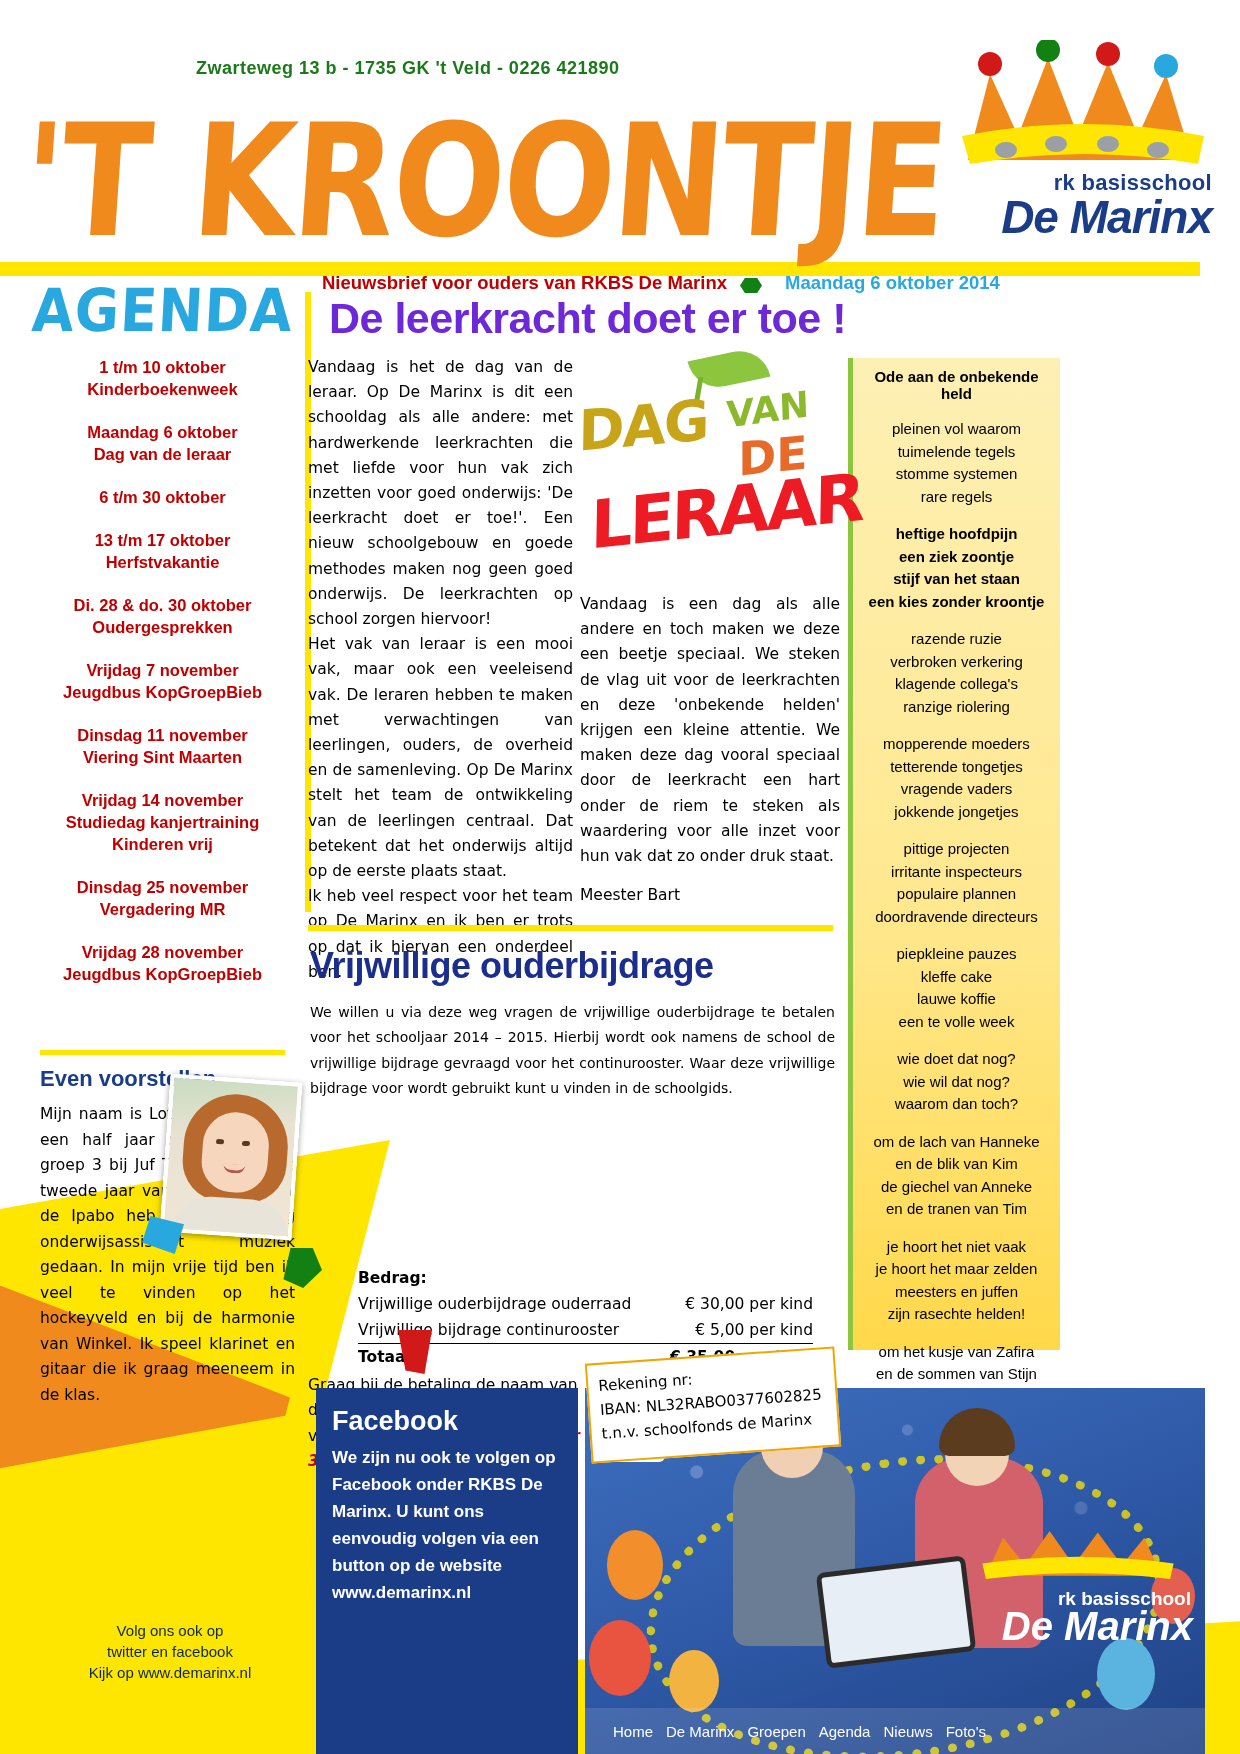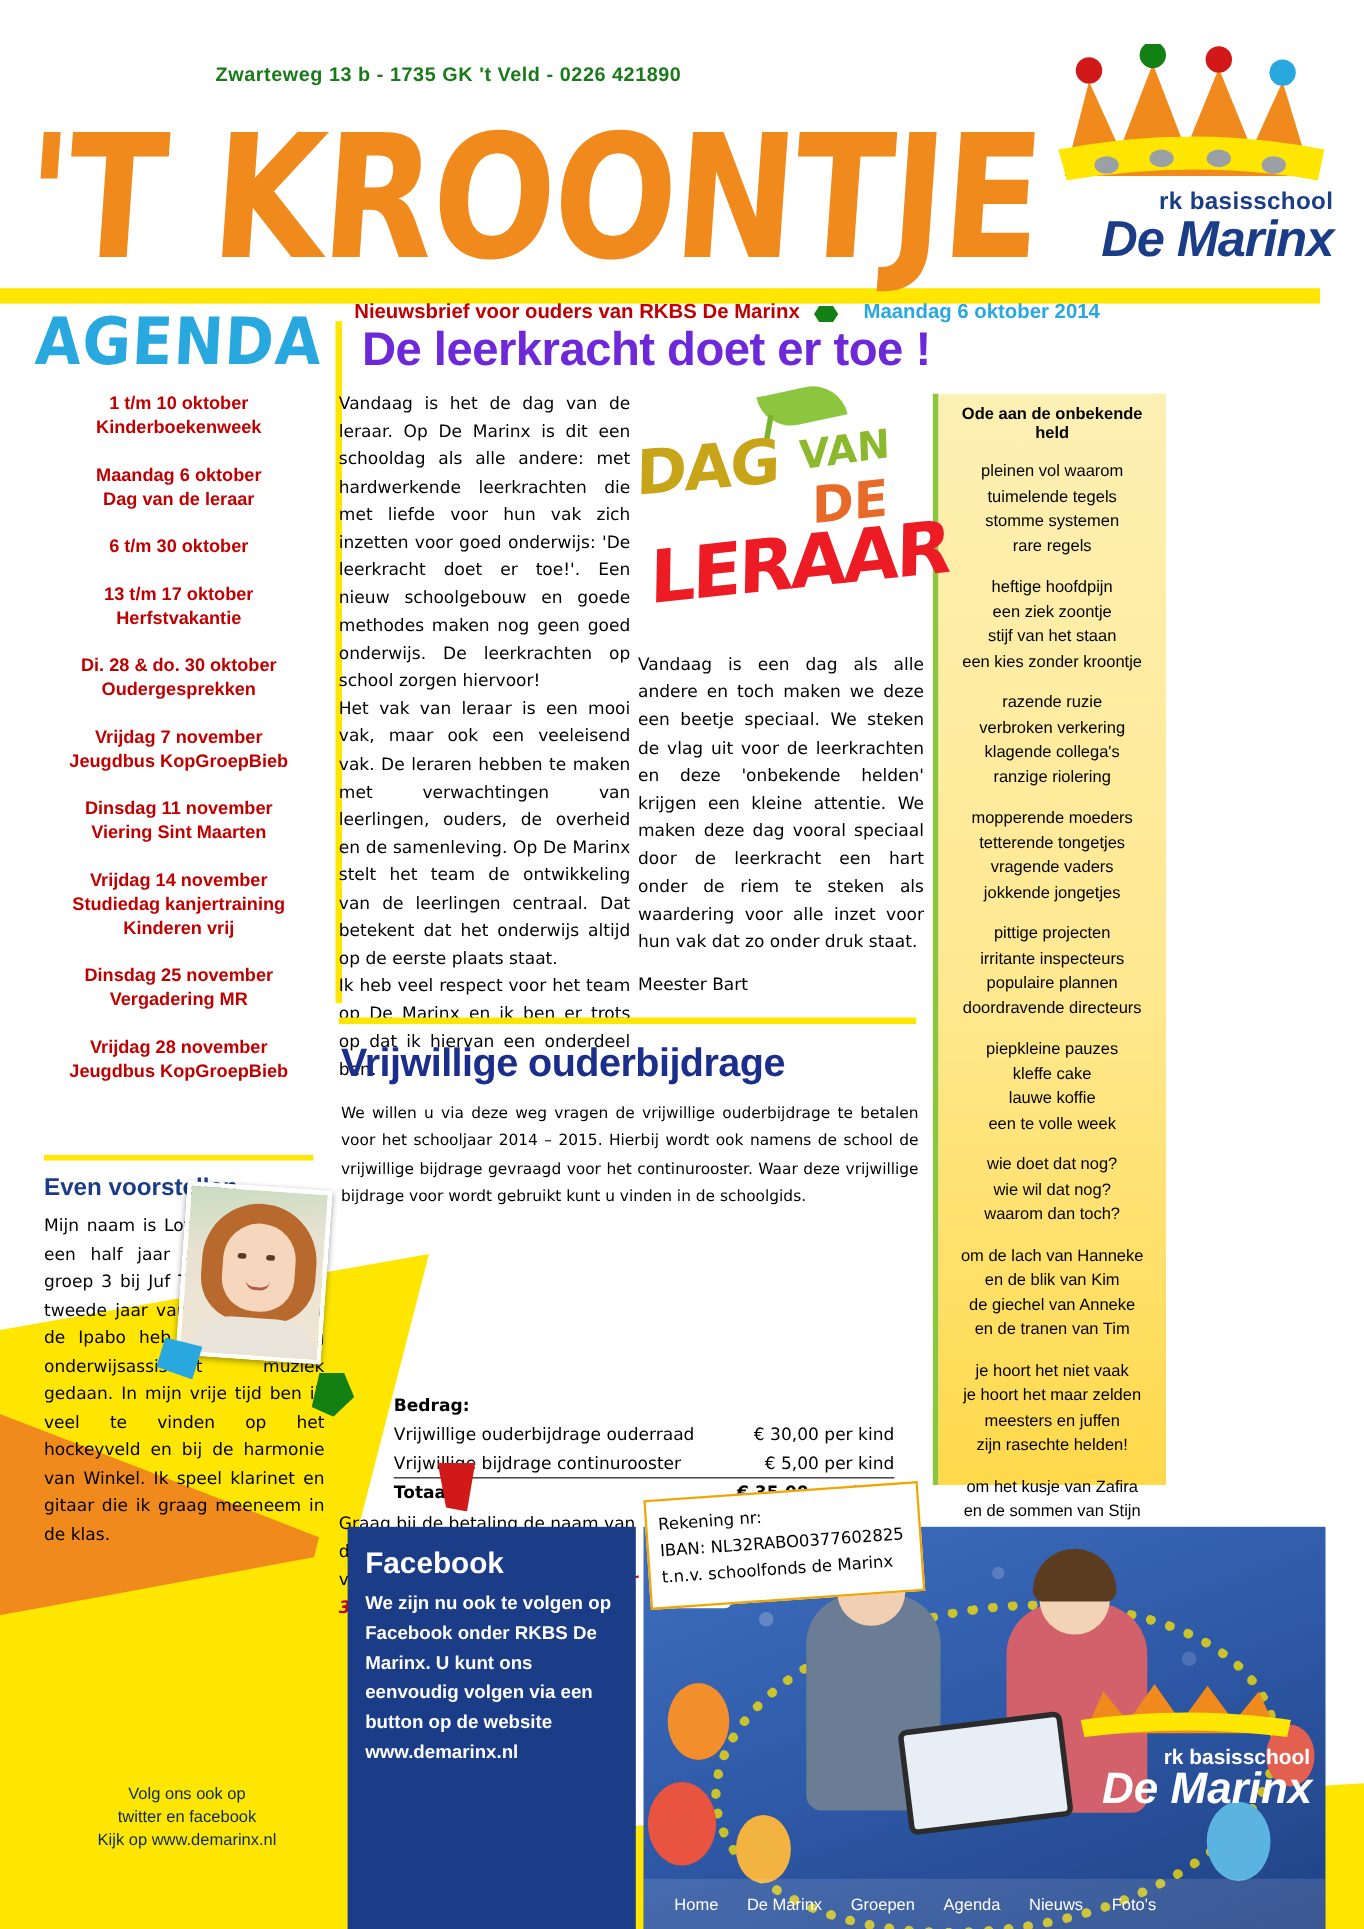--- a/index.html
+++ b/index.html
@@ -371,21 +371,21 @@
   .wp-logo .m3 { position:absolute; left:42px; top:14px; width:10px; height:28px; background:#29a8e0; }
   .wp-logo .cap { position:absolute; left:8px; top:46px; width:48px; height:10px; font-size:7px; text-align:center; color:#333; }
 
   .wp-crownlogo { position:absolute; right:12px; top:136px; width:230px; height:140px; }
   .wp-crownlogo .t1 { position:absolute; right:2px; top:64px; font-size:19px; color:#fff; font-weight:600; }
   .wp-crownlogo .t2 { position:absolute; right:0px; top:80px; font-size:40px; color:#fff; font-weight:bold; font-style:italic; }
 
   .wp-nav {
     position:absolute; left:0; bottom:0; width:620px; height:46px;
     background:rgba(255,255,255,.12);
-    display:flex; align-items:center; gap:26px; padding-left:28px;
+    display:flex; align-items:center; gap:13px; padding-left:28px;
     color:#fff; font-size:15px;
   }
   .wp-nav span { white-space:nowrap; }
 </style>
 </head>
 <body>
 
 <div class="page">
 
   <div class="bg-yellow-left"></div>
@@ -551,21 +551,21 @@
     <div>t.n.v. schoolfonds de Marinx</div>
   </div>
 
   <div class="poembox">
     <div class="poem-title">Ode aan de onbekende held</div>
     <div id="poem-stanzas">
         <div class="poem-stanza" style="white-space: pre-line;">pleinen vol waarom
 tuimelende tegels
 stomme systemen
 rare regels</div>
-        <div class="poem-stanza" style="white-space: pre-line;">heftige hoofdpijn
+        <div class="poem-stanza" style="white-space: pre-line; font-weight: bold;">heftige hoofdpijn
 een ziek zoontje
 stijf van het staan
 een kies zonder kroontje</div>
         <div class="poem-stanza" style="white-space: pre-line;">razende ruzie
 verbroken verkering
 klagende collega's
 ranzige riolering</div>
         <div class="poem-stanza" style="white-space: pre-line;">mopperende moeders
 tetterende tongetjes
 vragende vaders

